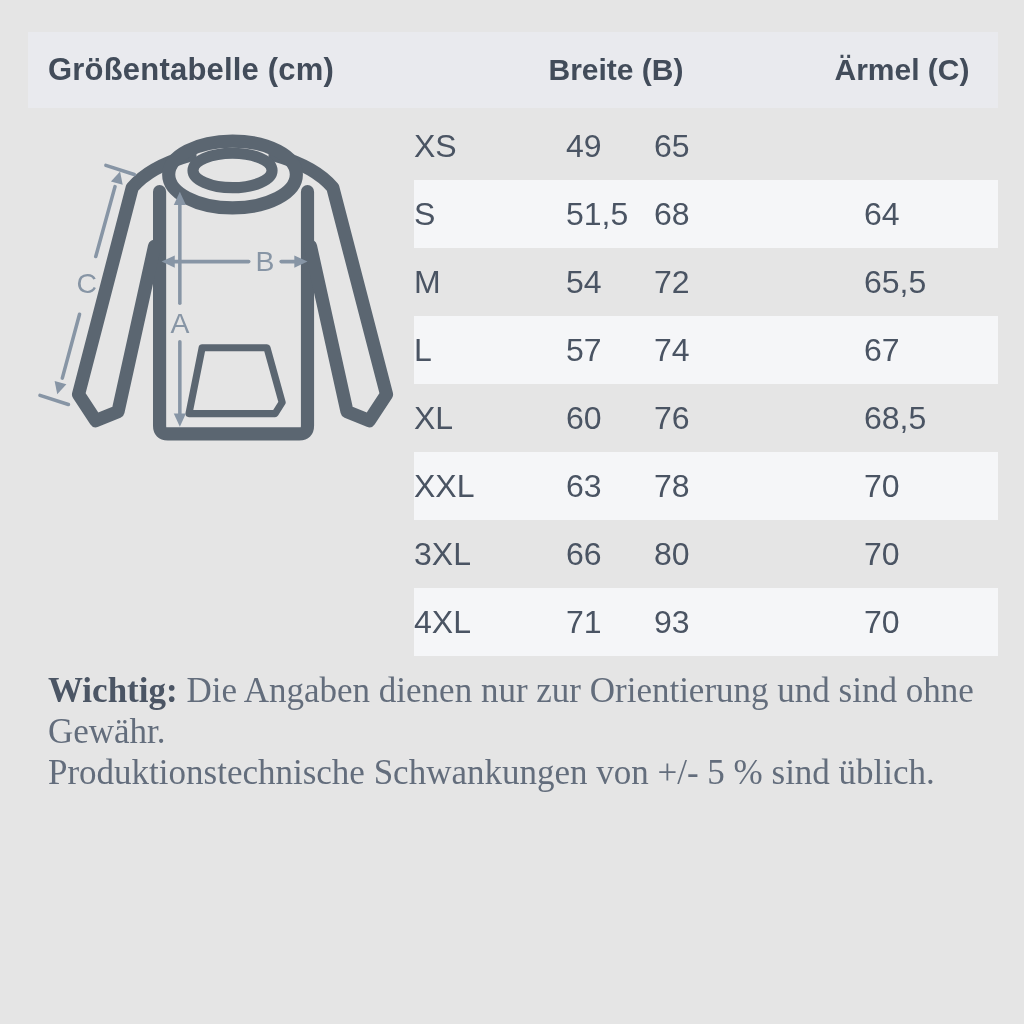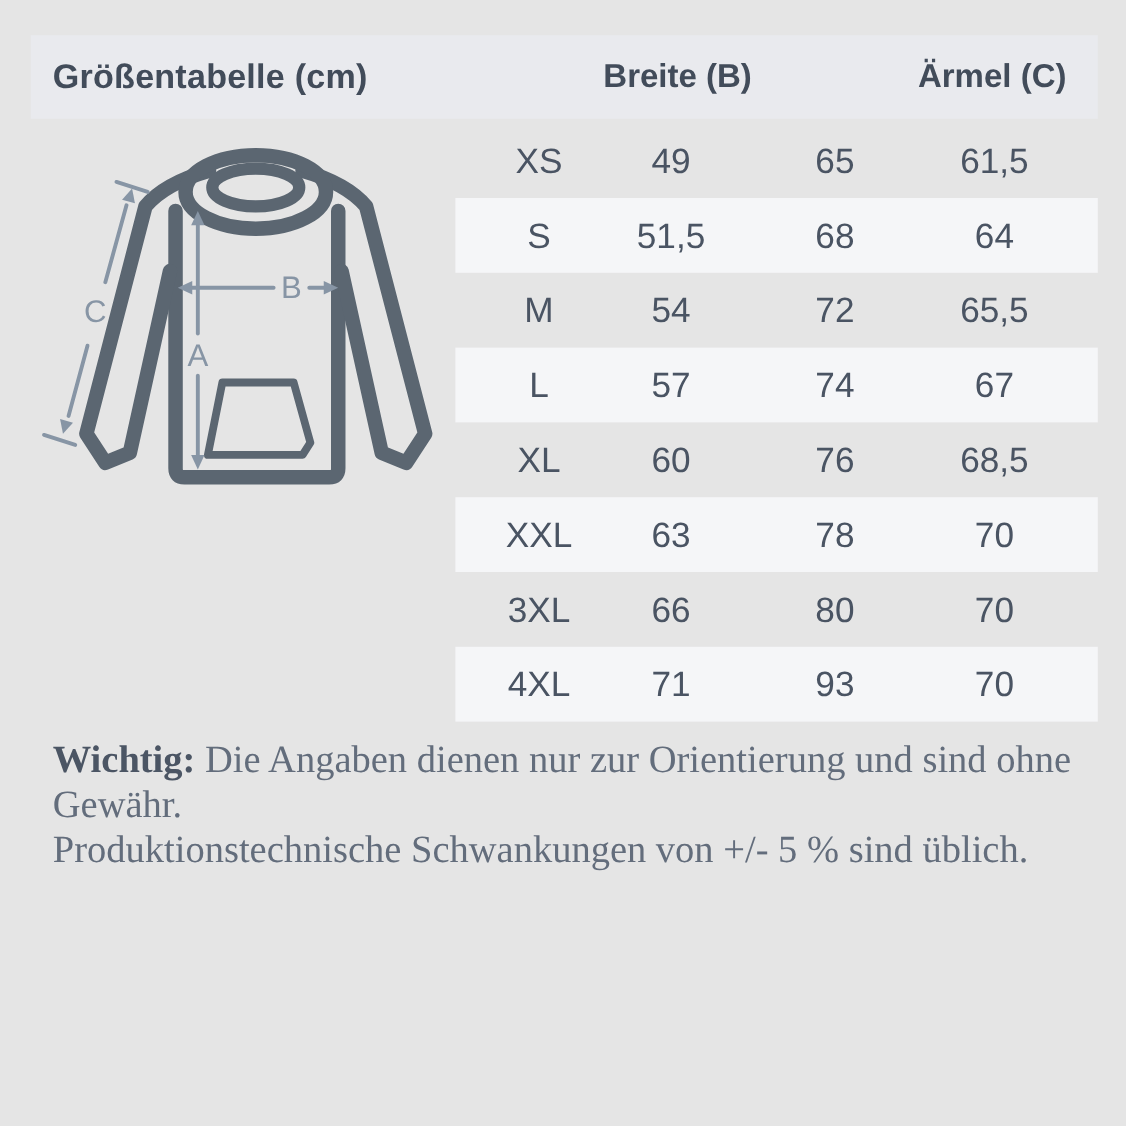--- a/index.html
+++ b/index.html
@@ -57,21 +57,21 @@
     width: 584px;
   }
   .row {
     display: grid;
     grid-template-columns: 152px 88px 210px 134px;
     height: 68px;
     align-items: center;
   }
   .row:nth-child(even) { background: #f5f6f8; }
   .cell {
-    text-align: center;
+    text-align: left;
     font-size: 32px;
     color: #4a5463;
     box-sizing: border-box;
   }
   .cell.last { padding-right: 54px; }
 
   
   .note {
     position: absolute;
     left: 48px; top: 670px;
@@ -139,21 +139,20 @@
     <polygon class="measure-head" points="81,42 83.6,55.2 72,52"></polygon>
     <polygon class="measure-head" points="19,262 28,252 16.4,248.8"></polygon>
     <text class="measure-label" x="48" y="162">C</text>
   </svg>
 
   <div class="size-table">
     <div class="row">
       <div class="cell">XS</div>
       <div class="cell">49</div>
       <div class="cell">65</div>
-      <div class="cell last">61,5</div>
     </div>
     <div class="row">
       <div class="cell">S</div>
       <div class="cell">51,5</div>
       <div class="cell">68</div>
       <div class="cell last">64</div>
     </div>
     <div class="row">
       <div class="cell">M</div>
       <div class="cell">54</div>

